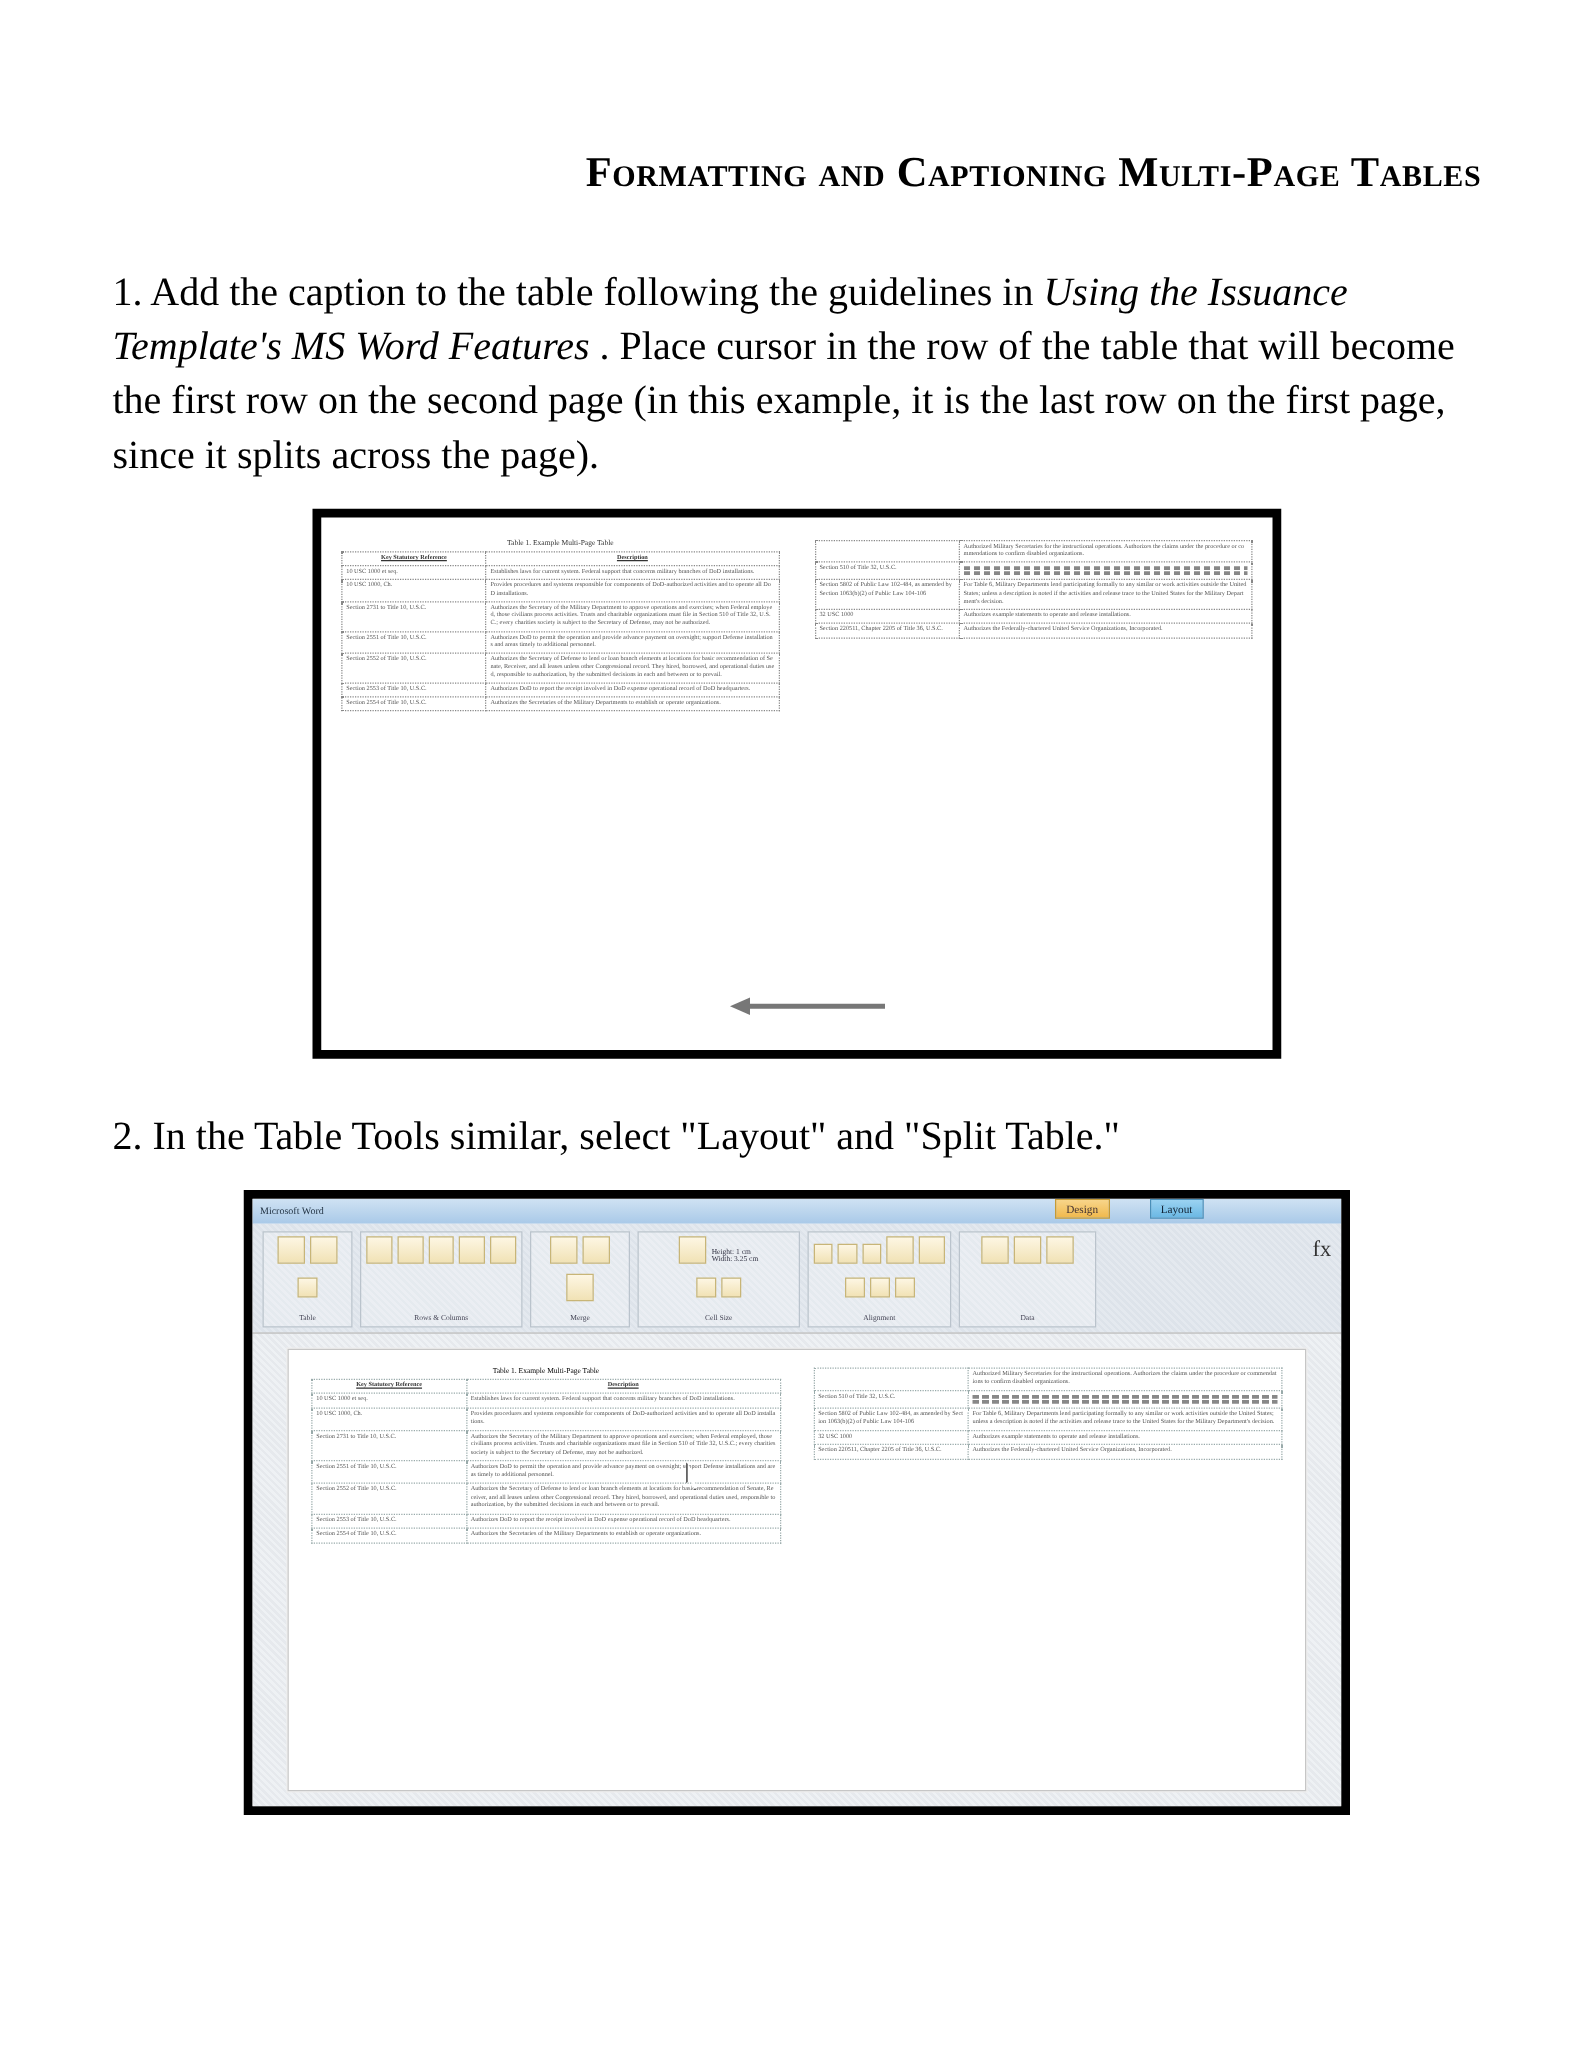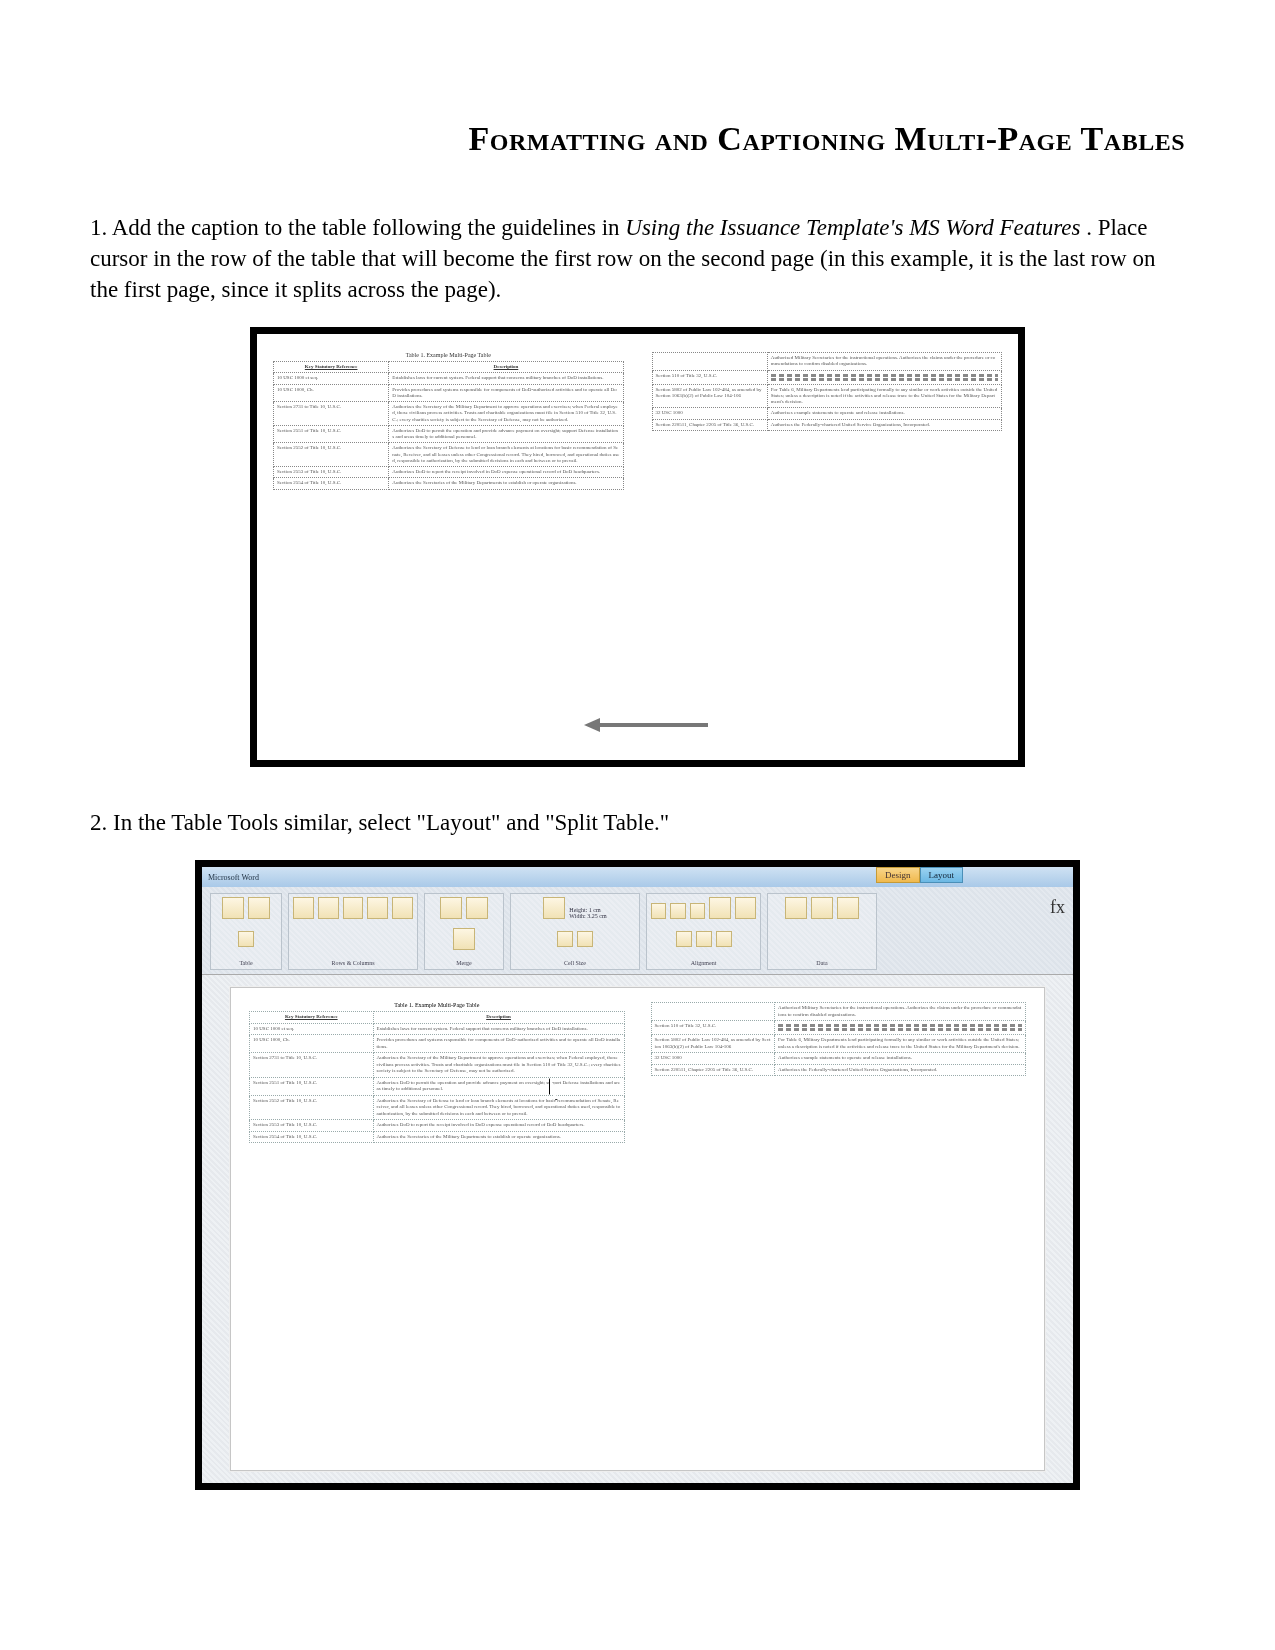--- a/index.html
+++ b/index.html
@@ -15,21 +15,21 @@
   h1 {
     font-family: "Times New Roman", Times, serif;
     font-variant: small-caps;
     font-weight: bold;
     font-size: 34px;
     text-align: right;
     margin: 0 0 54px 0;
     letter-spacing: 0.5px;
   }
   .step {
-    font-size: 23px;
+    font-size: 32px;
     line-height: 1.35;
     margin: 0 0 22px 0;
     text-align: left;
   }
   .step .num { display:inline; }
   .step em { font-style: italic; }
   .figwrap {
     display: flex;
     justify-content: center;
     margin: 10px 0 40px 0;
@@ -79,21 +79,21 @@
     left:-4px; top:0;
     width:0;height:0;
     border-top:7px solid transparent;
     border-bottom:7px solid transparent;
     border-right:16px solid #777;
   }
   
   .fig2 {
     border: 7px solid #000;
     width: 885px;
-    height: 630px;
+    height: 500px;
     background: #fff;
     position: relative;
     box-sizing: border-box;
     overflow: hidden;
   }
   .fig2 .winbar {
     height: 20px;
     background: linear-gradient(#cfe2f3, #a9c9e8);
     display:flex; align-items:center; justify-content:space-between;
     font-size:8px; color:#234; padding:0 6px;
@@ -129,21 +129,21 @@
     display:flex; font-size:9px;
   }
   .fig2 .tabtabs span{
     padding:2px 8px;
     background:linear-gradient(#f8d58a,#f0b94d);
     border:1px solid #c59a36;
     color:#433;
   }
   .fig2 .tabtabs span.active{
     background:linear-gradient(#9bd2f1,#6bb8e4);
-    border-color:#4a8fb8; color:#123;
+    border-color:#4a8fb8; color:#123;margin-left:32px;
   }
   .fig2 .fx{
     position:absolute; right:8px; top:30px;
     font-family:Georgia,serif;
     font-size:18px; color:#333;
   }
   .fig2 .docarea{
     position:absolute; top:108px; left:0; right:0; bottom:0;
     background: repeating-linear-gradient(45deg,#eef1f4 0 2px,#e6e9ed 2px 4px);
     display:flex; justify-content:center;

